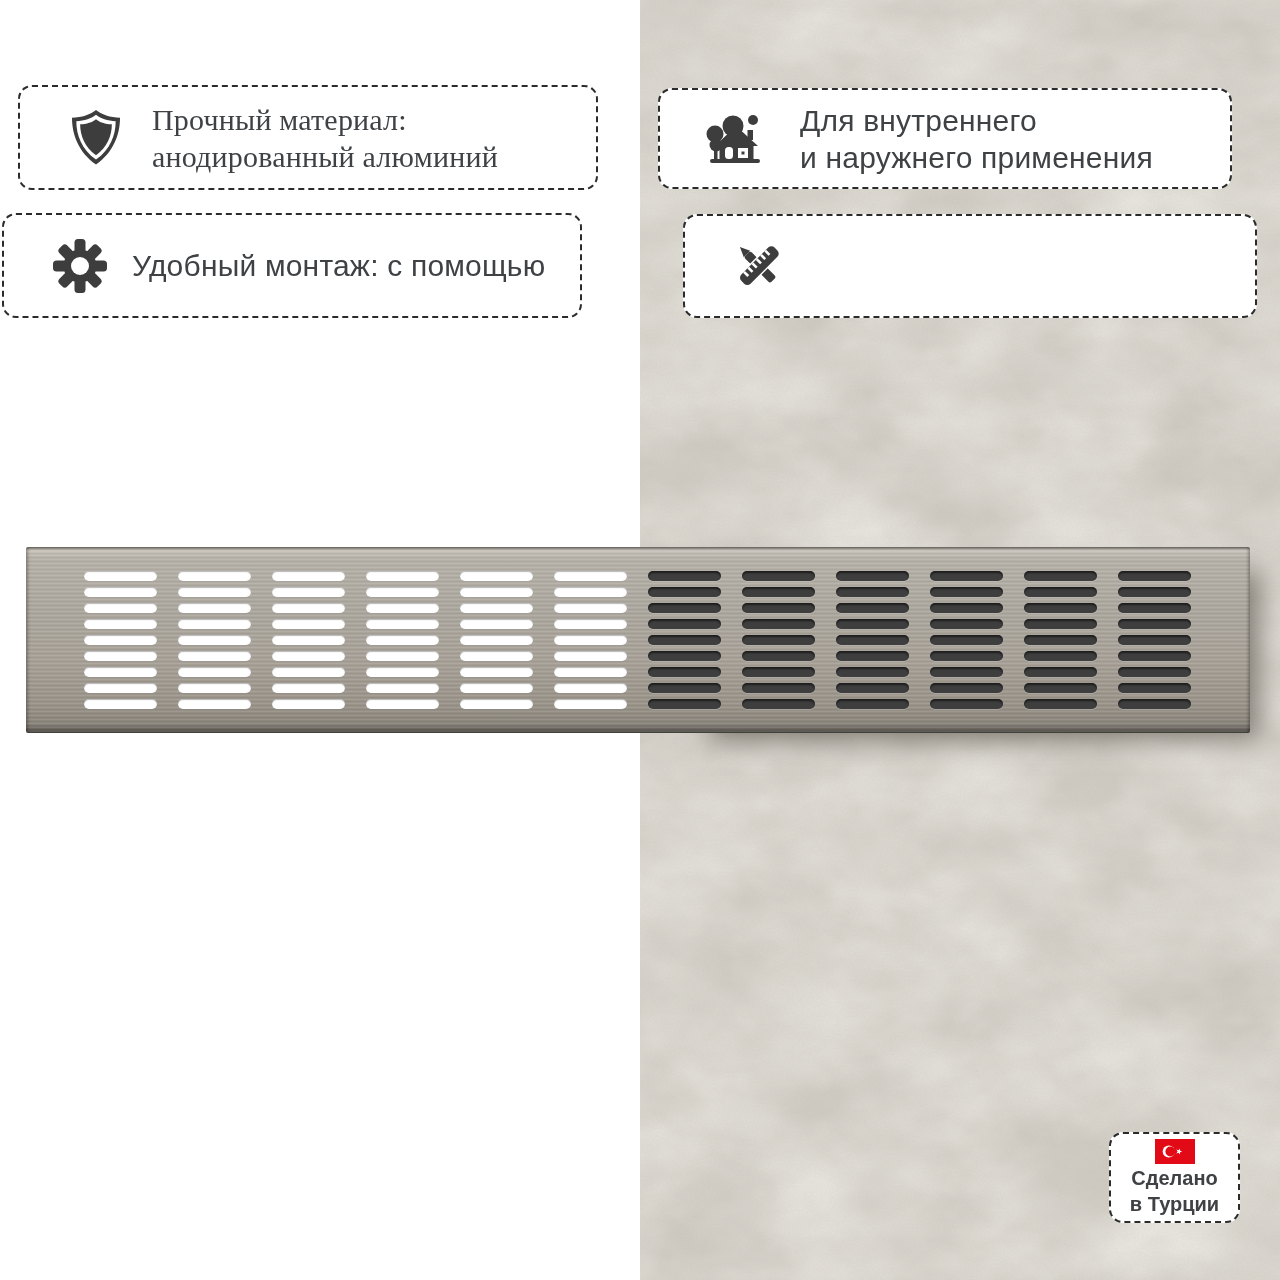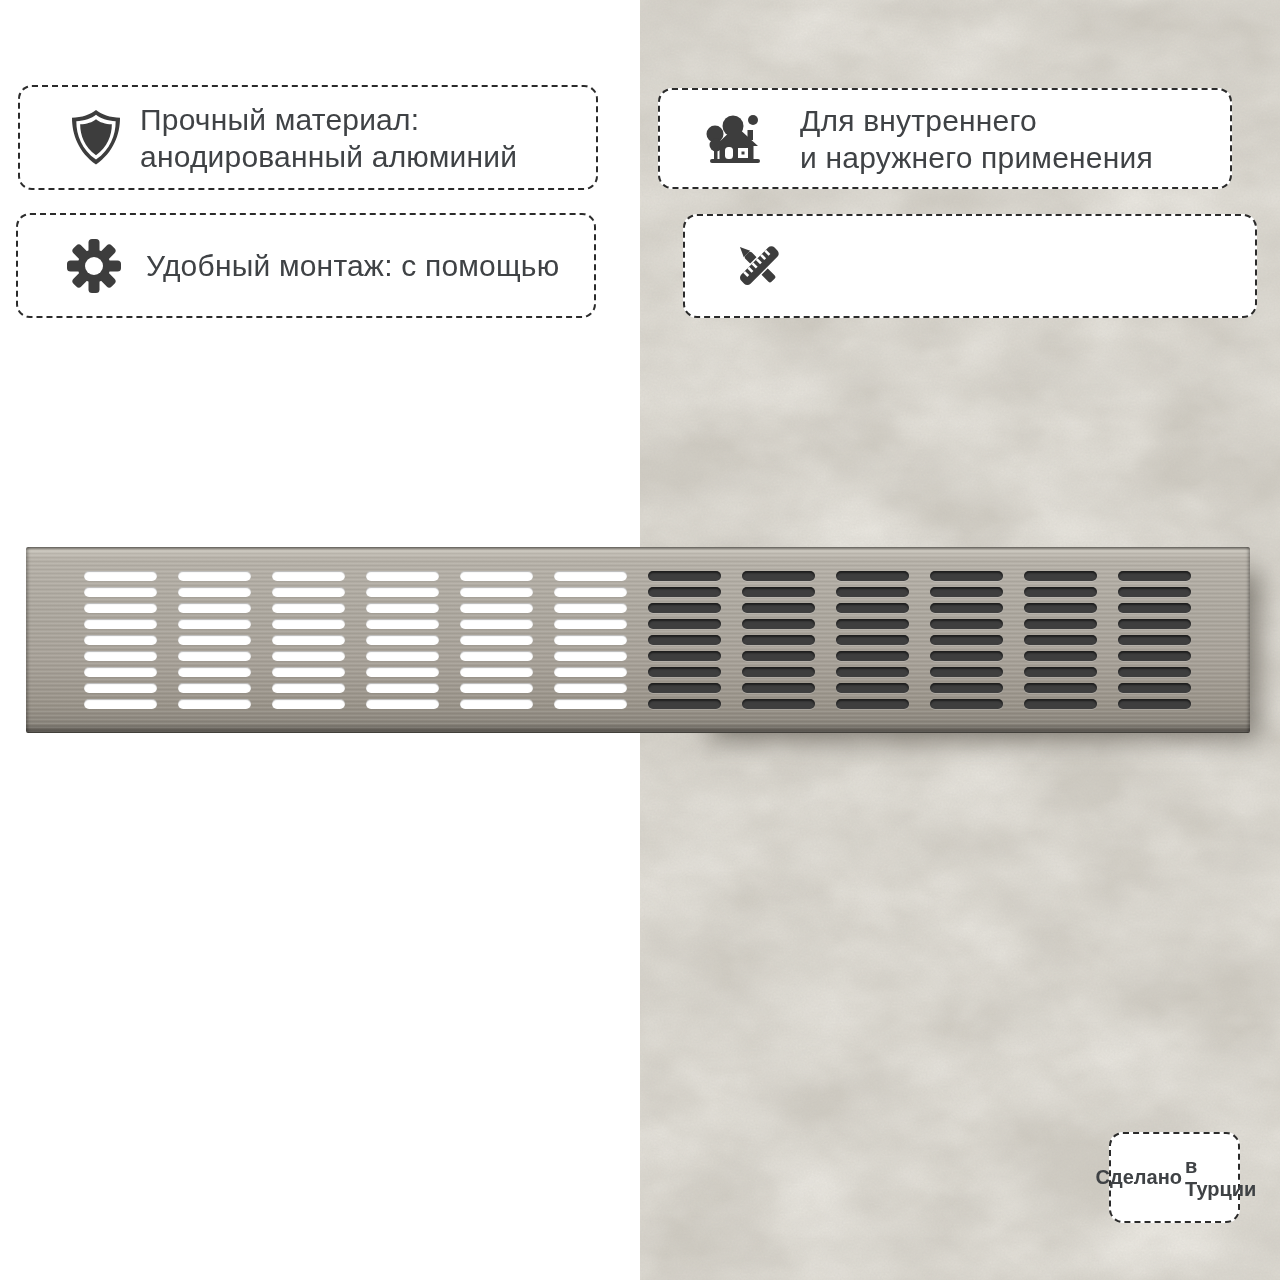--- a/index.html
+++ b/index.html
@@ -10,22 +10,22 @@
   
   .concrete{position:absolute;left:640px;top:0;width:640px;height:1280px;background:#cdc9c0;}
   .concrete svg{display:block;}
 
   
   .card{
     position:absolute;box-sizing:border-box;background:#ffffff;
     border:2px dashed #2b2b2b;border-radius:14px;
     display:flex;align-items:center;
   }
-  .card.c1{left:18px;top:85px;width:580px;height:105px;padding-left:44px;gap:12px;}
-  .card.c2{left:16px;top:213px;width:580px;height:105px;padding-left:44px;gap:20px;}
+  .card.c1{left:18px;top:85px;width:580px;height:105px;padding-left:44px;gap:24px;font-family:Liberation Serif, serif;}
+  .card.c2{left:2px;top:213px;width:580px;height:105px;padding-left:44px;gap:20px;}
   .card.c3{left:658px;top:88px;width:574px;height:101px;padding-left:42px;gap:34px;}
   .card.c4{left:683px;top:214px;width:574px;height:104px;padding-left:42px;gap:34px;}
   .card .icon{flex:0 0 64px;width:64px;height:64px;}
   .card .lines{display:flex;flex-direction:column;}
   .card .lines span{font-size:30px;line-height:37px;letter-spacing:.2px;white-space:nowrap;}
 
   
   .plate-shadow{position:absolute;left:700px;top:560px;width:550px;height:168px;
     box-shadow:10px 12px 24px rgba(60,54,46,.55);}
   .plate{
@@ -45,21 +45,21 @@
   .slot-col{display:flex;flex-direction:column;gap:6px;width:73px;}
   .slot{height:10px;border-radius:5px;background:#ffffff;
     box-shadow:inset 0 1px 1px rgba(0,0,0,.28);}
   .slot-col.dark .slot{background:#3e3e3e;
     box-shadow:inset 0 2px 2px rgba(0,0,0,.55), 0 1px 0 rgba(255,255,255,.22);}
 
   
   .badge{
     position:absolute;left:1109px;top:1132px;width:131px;height:91px;box-sizing:border-box;
     background:#ffffff;border:2px dashed #2b2b2b;border-radius:14px;
-    display:flex;flex-direction:row;align-items:center;justify-content:center;gap:3px;
+    display:flex;flex-direction:column;align-items:center;justify-content:center;gap:3px;
   }
   .badge .flag{width:40px;height:25px;display:block;}
   .badge .bline{font-size:20px;line-height:23px;font-weight:bold;color:#3f4245;}
 </style>
 </head>
 <body>
 
 <div class="canvas">
 
   <div class="concrete">

